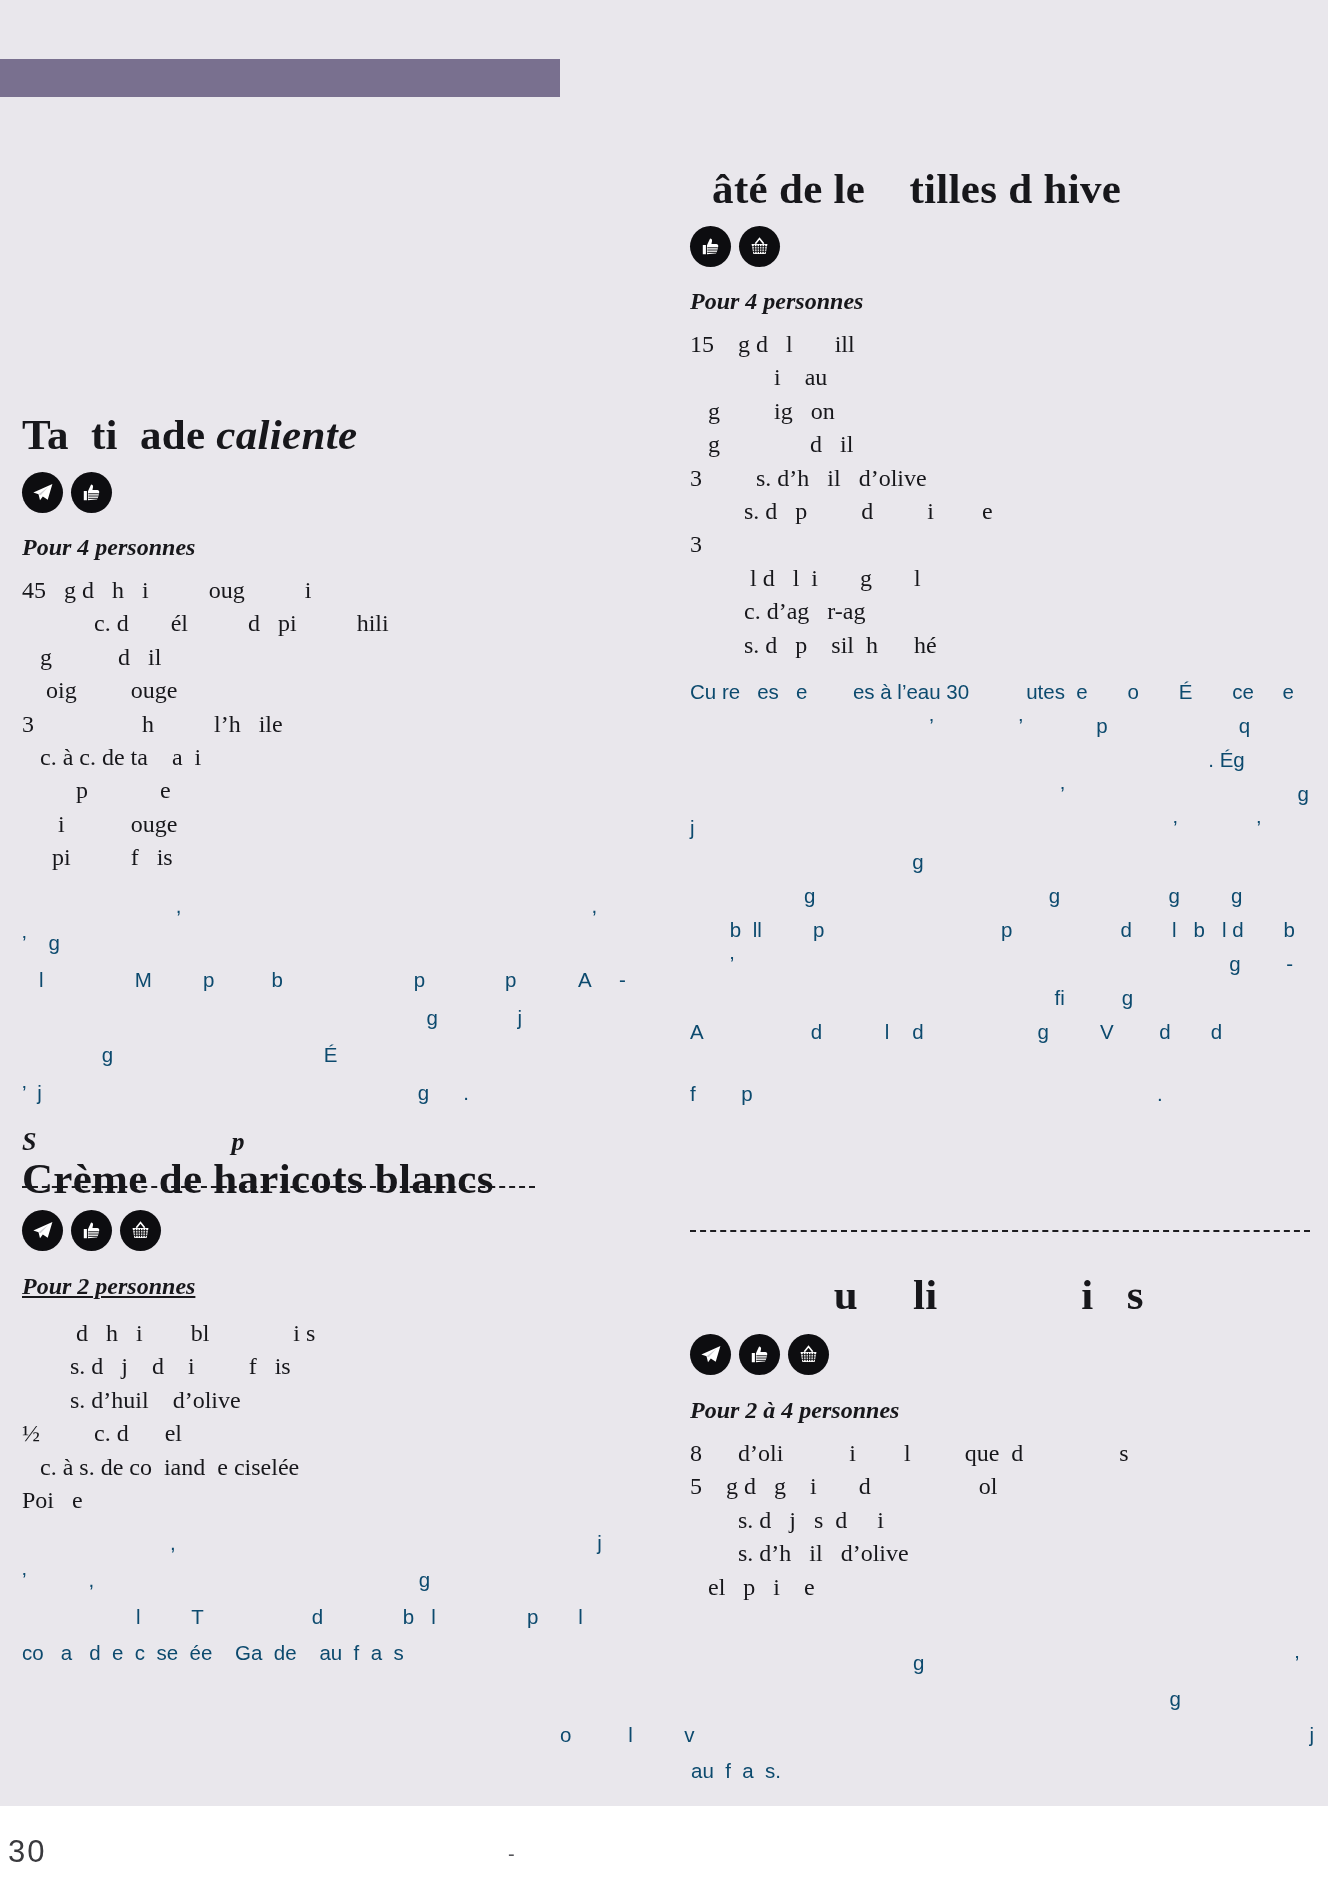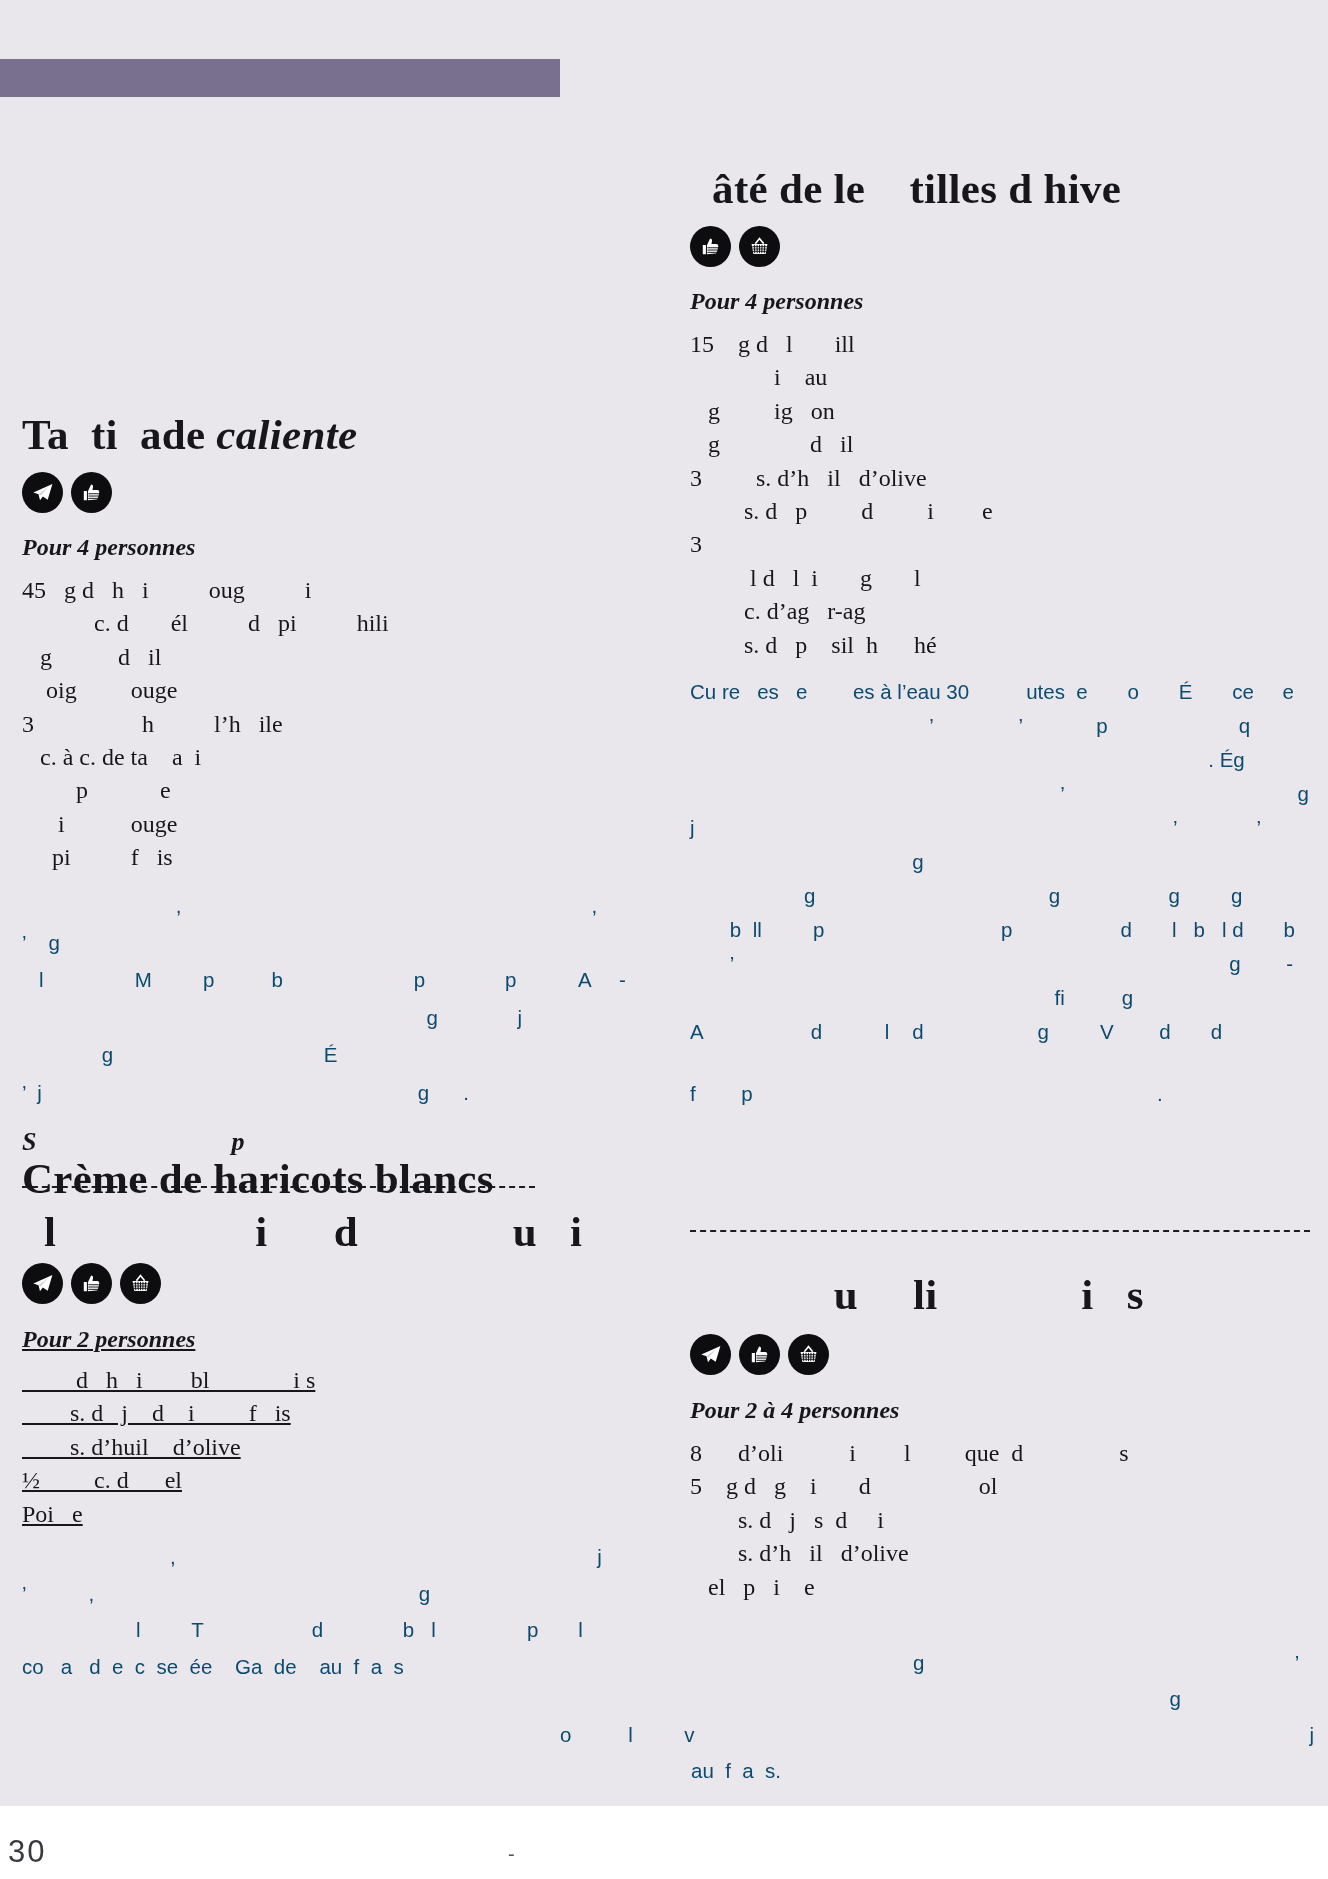--- a/index.html
+++ b/index.html
@@ -75,21 +75,21 @@
         <div class="m-line">                                                                       g              j</div>
         <div class="m-line">              g                                     É</div>
         <div class="m-line">’  j                                                                  g      .</div>
       </div>
       <div class="tip">S                              p</div>
     </section>
 
     <div class="divider" style="left:22px;top:1186px;width:513px;"></div>
 
     <section class="recipe r2" style="left:22px;top:1152px;width:516px;">
-      <h2 class="title"><span>Crème de haricots blancs</span><br><span>  l                  i      d              u   i</span></h2>
+      <h2 class="title"><span>Crème de haricots blancs</span><br></h2>
       <div class="icons" style="margin-top:5px;">
         <span class="icon-circle">
           <svg viewBox="0 0 24 24">
               <path d="M21.5 3.8 L3.2 12 l5 1.6 L9.6 19.4 l2.7-3.6 4.7 3.2z" fill="#fff"></path>
               <path d="M8.2 13.6 l9.5-7.2 -7.5 8.2z" fill="#cfcfd4"></path>
             </svg>
         </span>
         <span class="icon-circle">
           <svg viewBox="0 0 24 24">
               <path fill="#fff" d="M4.6 10.6h3v8.8h-3z M8.6 19.4V10.8l3-6.4c1.1 0 2 .9 1.9 2l-.6 3.2h4.7c1.2 0 2.1 1.1 1.8 2.3l-1.3 5.3c-.2.9-1 1.6-2 1.6z"></path>
@@ -111,25 +111,26 @@
                 <line x1="14.4" y1="10.4" x2="14.2" y2="18.4"></line>
                 <line x1="17" y1="10.4" x2="16.6" y2="18.4"></line>
                 <line x1="5" y1="12.2" x2="19" y2="12.2"></line>
                 <line x1="5.3" y1="14.4" x2="18.7" y2="14.4"></line>
                 <line x1="5.6" y1="16.6" x2="18.4" y2="16.6"></line>
               </g>
             </svg>
         </span>
       </div>
       <p class="serves" style="margin-top:22px;text-decoration:underline;">Pour 2 personnes</p>
-      <div class="ingredients" style="margin-top:11px;text-decoration:underline;">
+      <div class="ingredients" style="margin-top:17px;">
         <div class="ing-line">         d   h   i        bl              i s</div>
         <div class="ing-line">        s. d   j    d    i         f   is</div>
         <div class="ing-line">        s. d’huil    d’olive</div>
         <div class="ing-line">½         c. d      el</div>
+        <div class="ing-line">   c. à s. de co  iand  e ciselée</div>
         <div class="ing-line">Poi   e</div>
       </div>
       <div class="method" style="margin-top:8px;">
         <div class="m-line">                          ,                                                                          j</div>
         <div class="m-line">’           ,                                                         g</div>
         <div class="m-line">                    l         T                   d              b   l                p       l</div>
         <div class="m-line">co   a   d  e  c  se  ée    Ga  de    au  f  a  s</div>
       </div>
     </section>
 

